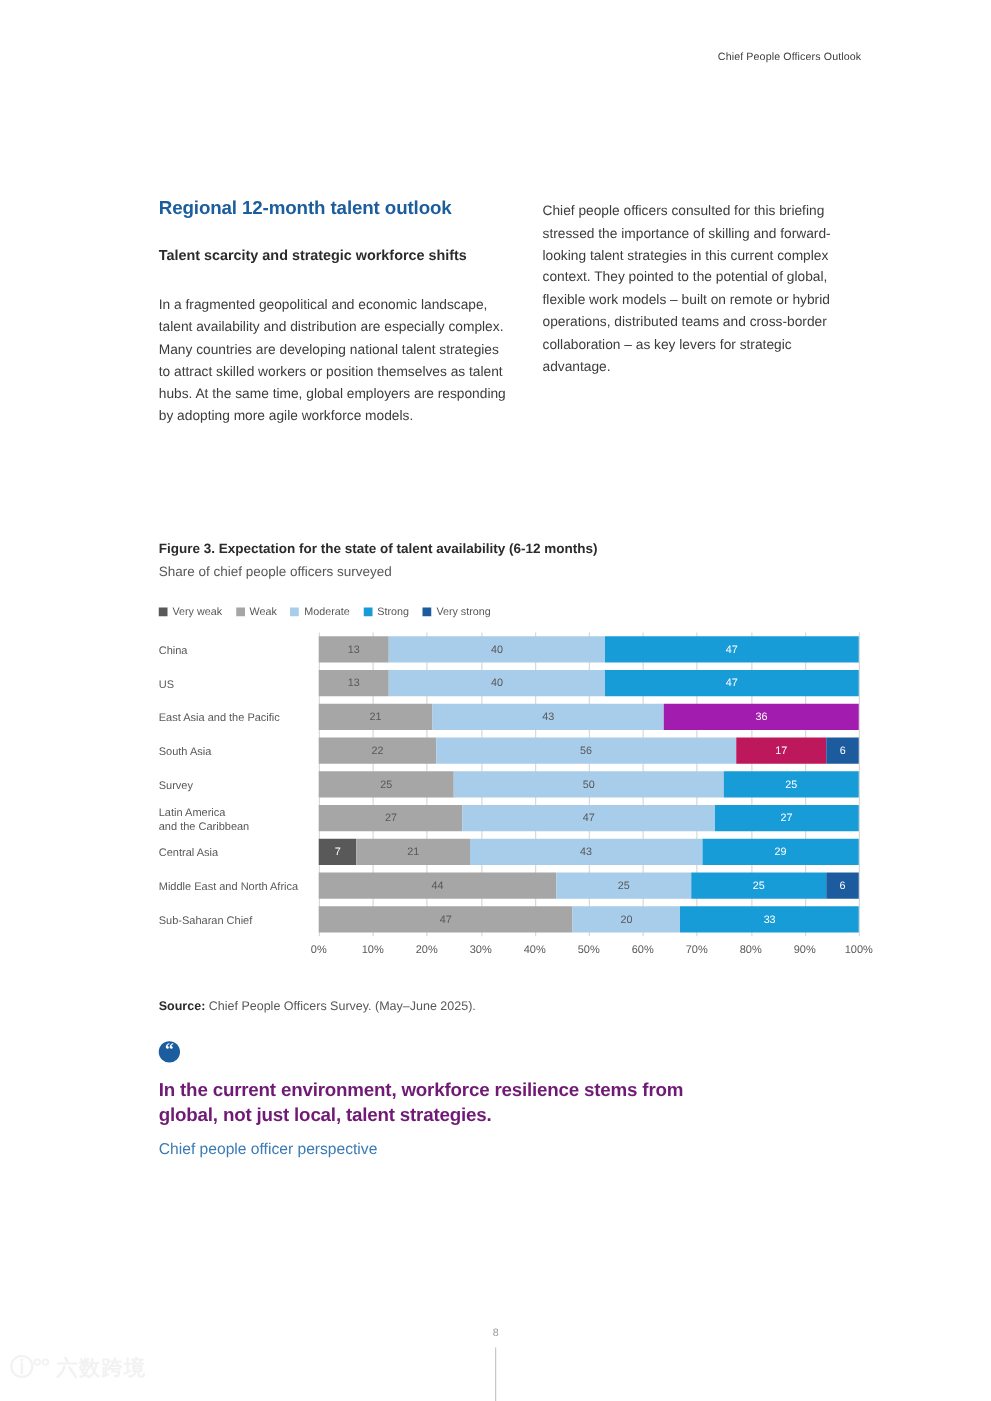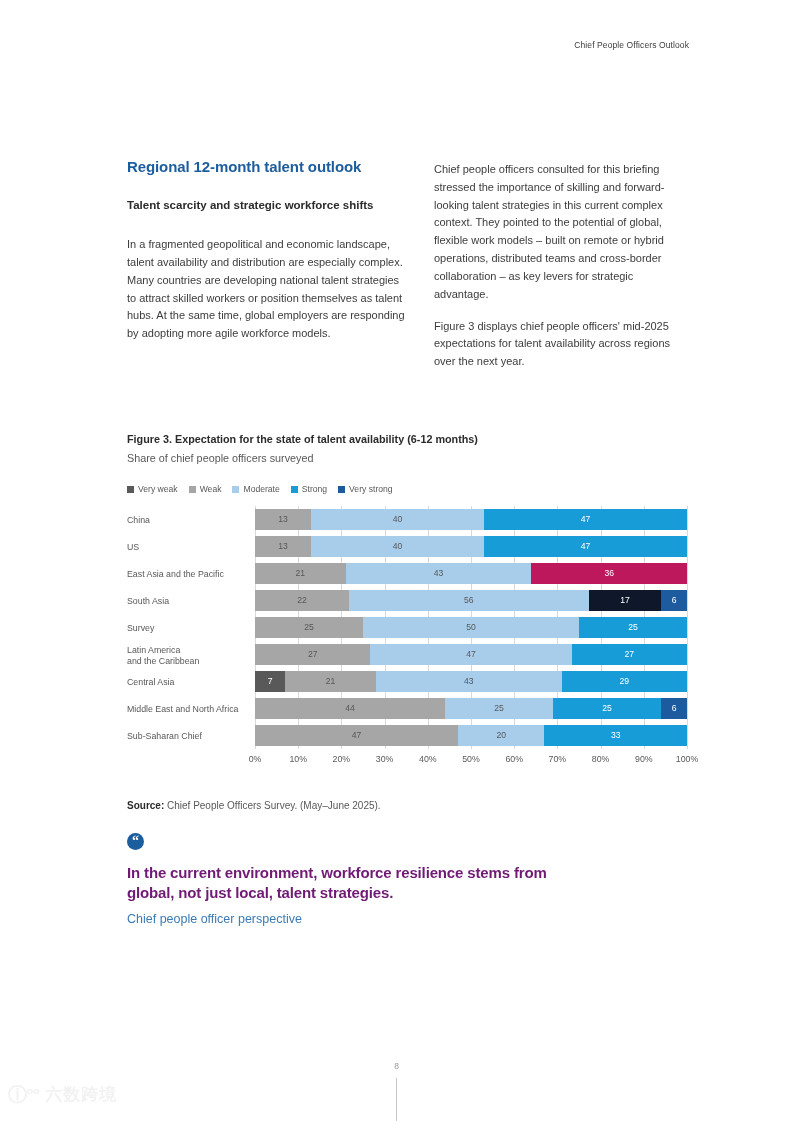--- a/index.html
+++ b/index.html
@@ -303,21 +303,20 @@
 
   <div class="content">
     <div class="cols">
       <div class="col left">
         <h1 class="section-title">Regional 12-month talent outlook</h1>
         <h2 class="sub-title">Talent scarcity and strategic workforce shifts</h2>
         <p class="body-text">In a fragmented geopolitical and economic landscape, talent availability and distribution are especially complex. Many countries are developing national talent strategies to attract skilled workers or position themselves as talent hubs. At the same time, global employers are responding by adopting more agile workforce models.</p>
       </div>
       <div class="col right">
         <p class="body-text">Chief people officers consulted for this briefing stressed the importance of skilling and forward-looking talent strategies in this current complex context. They pointed to the potential of global, flexible work models – built on remote or hybrid operations, distributed teams and cross-border collaboration – as key levers for strategic advantage.</p>
-        <p class="body-text">Figure 3 displays chief people officers' mid-2025 expectations for talent availability across regions over the next year.</p>
       </div>
     </div>
   </div>
 
   <div class="figure">
     <div class="fig-title">Figure 3. Expectation for the state of talent availability (6-12 months)</div>
     <div class="fig-subtitle">Share of chief people officers surveyed</div>
 
     <div class="legend" id="legend">
         <span class="legend-item">
@@ -409,32 +408,32 @@
               <span class="seg-label">47</span>
             </div>
           </div>
           <div class="row" style="top: 57px;">
             <div class="seg" style="width: 21%; background: rgb(166, 166, 166); color: rgb(88, 88, 90);">
               <span class="seg-label">21</span>
             </div>
             <div class="seg" style="width: 43%; background: rgb(168, 205, 235); color: rgb(88, 88, 90);">
               <span class="seg-label">43</span>
             </div>
-            <div class="seg" style="width: 36%; background: #be185d; color: rgb(255, 255, 255);">
+            <div class="seg" style="width: 36%; background: #a21caf; color: rgb(255, 255, 255);">
               <span class="seg-label">36</span>
             </div>
           </div>
           <div class="row" style="top: 84px;">
             <div class="seg" style="width: 22%; background: rgb(166, 166, 166); color: rgb(88, 88, 90);">
               <span class="seg-label">22</span>
             </div>
             <div class="seg" style="width: 56%; background: rgb(168, 205, 235); color: rgb(88, 88, 90);">
               <span class="seg-label">56</span>
             </div>
-            <div class="seg" style="width: 17%; background: #0f172a; color: rgb(255, 255, 255);">
+            <div class="seg" style="width: 17%; background: #be185d; color: rgb(255, 255, 255);">
               <span class="seg-label">17</span>
             </div>
             <div class="seg" style="width: 6%; background: rgb(28, 92, 158); color: rgb(255, 255, 255);">
               <span class="seg-label">6</span>
             </div>
           </div>
           <div class="row" style="top: 111px;">
             <div class="seg" style="width: 25%; background: rgb(166, 166, 166); color: rgb(88, 88, 90);">
               <span class="seg-label">25</span>
             </div>

